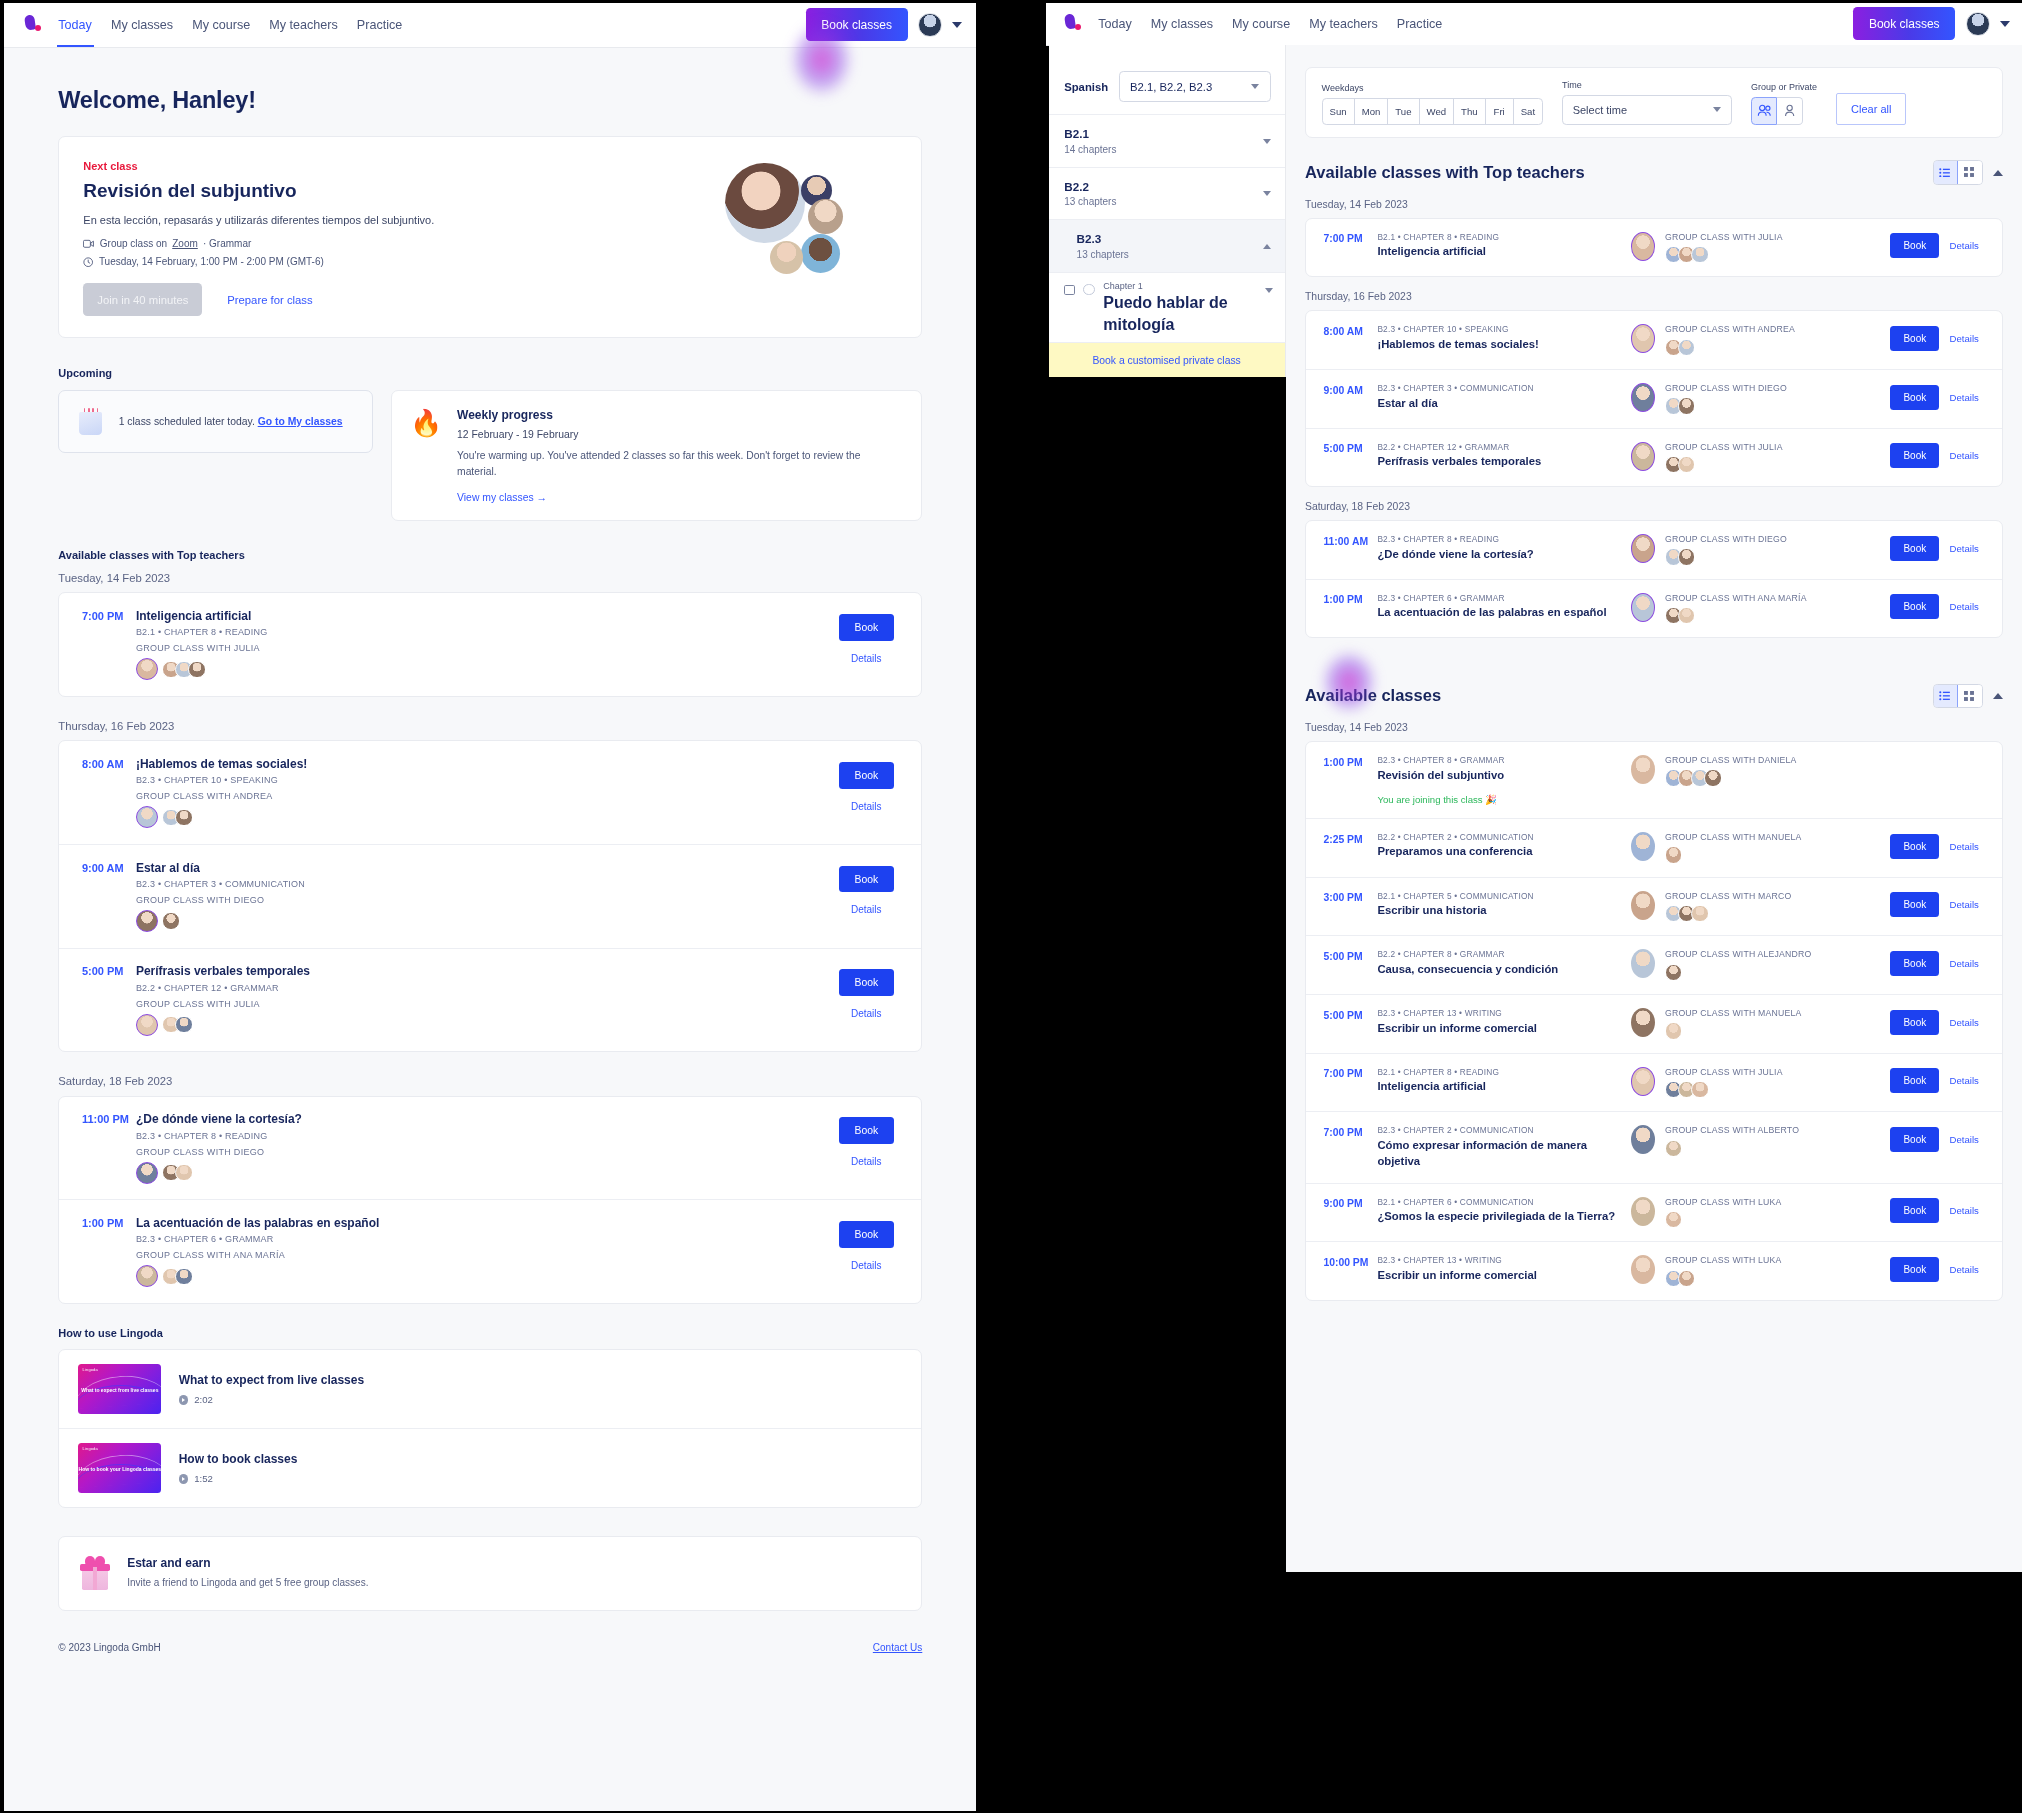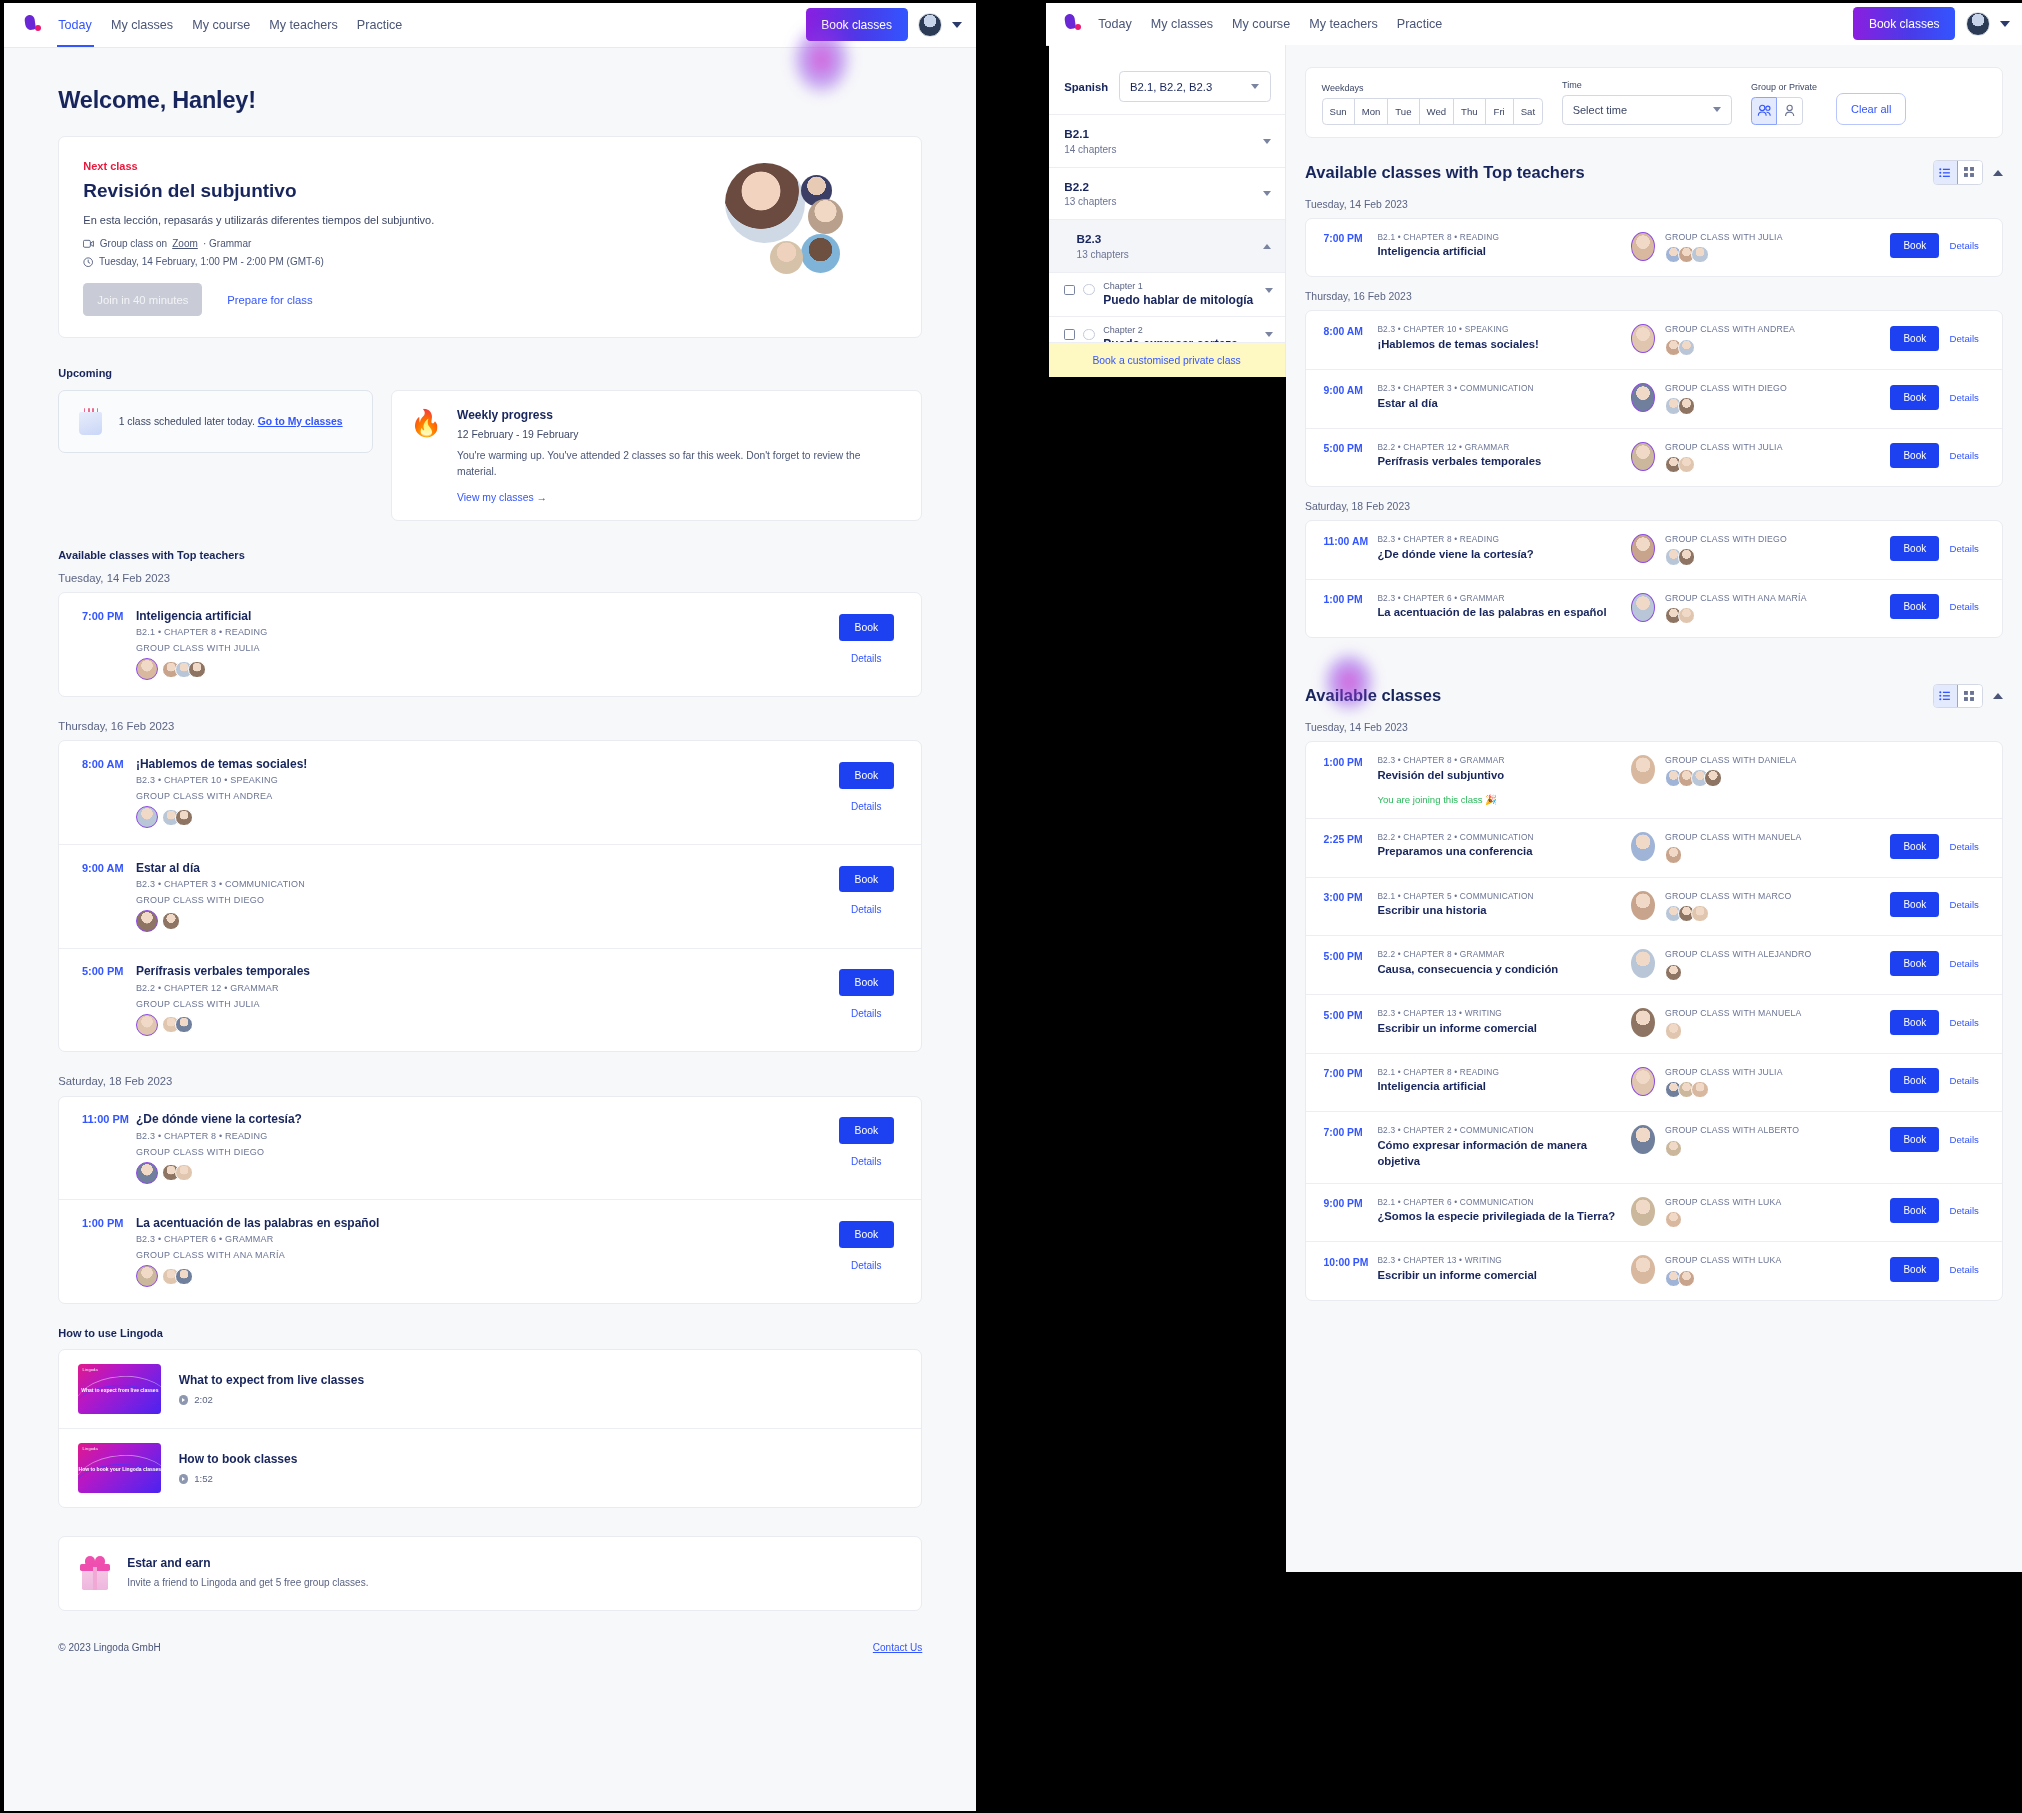--- a/index.html
+++ b/index.html
@@ -175,21 +175,21 @@
   .chevd { width:0;height:0;border-left:4.3px solid transparent;border-right:4.3px solid transparent;border-top:5.2px solid #7a839f;}
   .lvl { border-top:0.9px solid #eceef3; padding: 12px 14px 12px 15.6px; display:flex; align-items:center; justify-content:space-between; cursor:pointer;}
   .lvl.open { background:#f3f5f9;padding-left:28px; }
   .lvl .lname { font-size:11.7px; font-weight:600;}
   .lvl .lcount { font-size:10px; color:#6a7394; margin-top:3.5px;}
   .chapter { border-top:0.9px solid #eceef3; padding: 7.8px 12px 7.8px 15.6px; display:flex; align-items:flex-start; gap:8.7px; cursor:pointer;}
   .cbx { width:10.4px;height:10.4px;border:1.2px solid #7a839f; border-radius:1.7px; flex:0 0 auto; margin-top:4.3px;}
   .crd { width:11.3px;height:11.3px;border:1.2px solid #c3cada; border-radius:50%; flex:0 0 auto; margin-top:3.5px;}
   .ch-text { flex:1; }
   .ch-num { font-size:9px; color:#5a6384; margin-bottom:0.9px;}
-  .ch-name { font-size:12px; font-weight:600; line-height:1.42;}
+  .ch-name { font-size:16px; font-weight:600; line-height:1.42;}
   .r-sidebar-footer {
     position:absolute; left:2.6px; top:342px; width:237px; height:35px; background:#fef9c3;
     display:flex; align-items:center; justify-content:center; border-top:0.9px solid #eceef3; border-right:0.9px solid #e8eaee;
   }
   .r-sidebar-footer span { color:#3355ff; font-size:10.4px; cursor:pointer;}
   #right-content {
     position:absolute; left:240px; top:45px; width:736px; height:1527px;
     background:#f7f8fa; overflow:hidden;
   }
   .filterbar {
@@ -202,21 +202,21 @@
   .wd:last-child{border-right:none;}
   .timesel {
     width:170px; border:0.9px solid #d3d8e4; border-radius:4.3px; padding:7.8px 9.6px; font-size:11px;
     color:#3c4666; display:flex; align-items:center; justify-content:space-between; cursor:pointer; background:#fff;
   }
   .gp { display:flex; gap:0; }
   .gpbtn { width:26px;height:28px;border:0.9px solid #d3d8e4;display:flex;align-items:center;justify-content:center;cursor:pointer;background:#fff;}
   .gpbtn:first-child{border-radius:4.3px 0 0 4.3px;}
   .gpbtn:last-child{border-radius:0 4.3px 4.3px 0; border-left:none;}
   .gpbtn.sel { background:#e4eafe; border-color:#8ba3fb; }
-  .clearall { border:0.9px solid #b9c6fb; color:#3355ff; background:#fff; border-radius:7px; padding:8.7px 14px; font-size:11px; cursor:pointer;}
+  .clearall { border:0.9px solid #b9c6fb; color:#3355ff; background:#fff; border-radius:2px; padding:8.7px 14px; font-size:11px; cursor:pointer;}
 
   .sec-head { display:flex; align-items:center; margin: 22.6px 19px 0; }
   .sec-head h2 { font-size:16.5px; font-weight:600; }
   .sec-head .tools { margin-left:auto; display:flex; align-items:center; gap:10.4px;}
   .viewtoggle { display:flex; border:0.9px solid #d3d8e4; border-radius:4.3px; overflow:hidden;}
   .vbtn { width:24px;height:22.6px;display:flex;align-items:center;justify-content:center;cursor:pointer;background:#fff;}
   .vbtn.sel { background:#e4eafe; border-right:0.9px solid #8ba3fb;}
   .chevup { width:0;height:0;border-left:5.2px solid transparent;border-right:5.2px solid transparent;border-bottom:6px solid #4a5578; cursor:pointer;}
 
   .r-day { font-size:10.4px; color:#5a6384; margin: 14px 19px 7.8px; }

